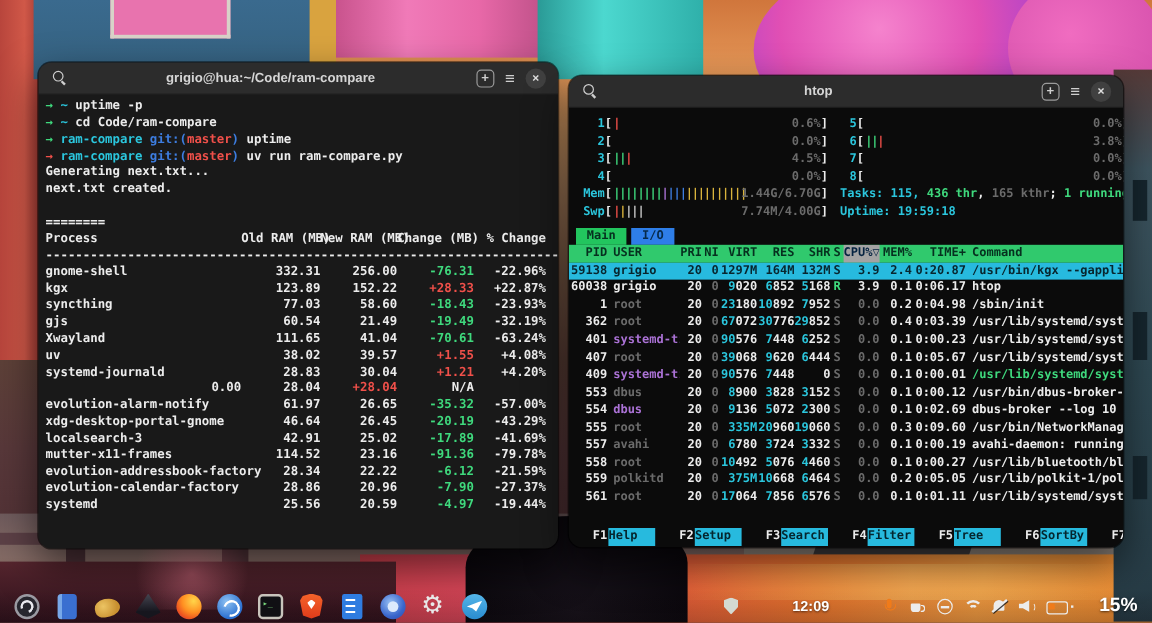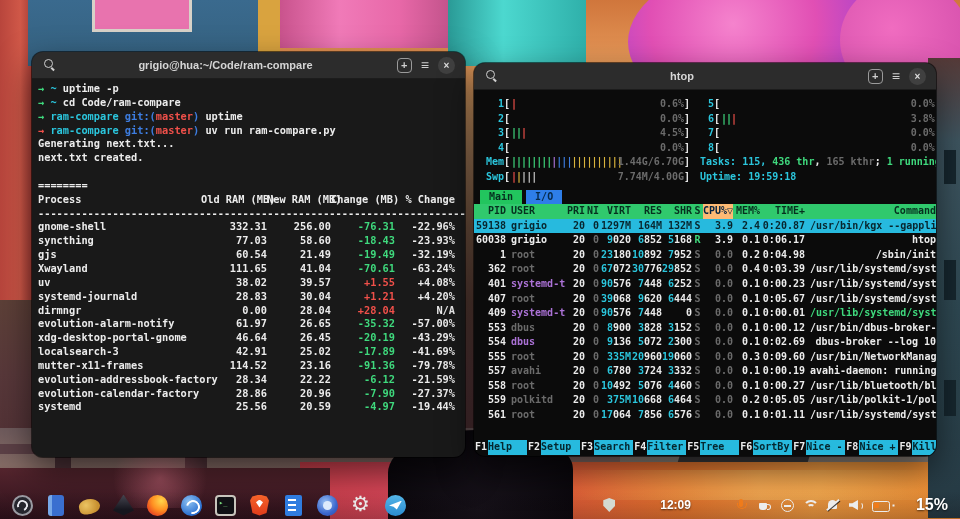--- a/index.html
+++ b/index.html
@@ -69,27 +69,27 @@
   .mbars { position:absolute; left:1px; top:0; white-space:pre; letter-spacing:-1px; }
   .mpct { position:absolute; right:0; top:0; color:#6b6b6b;text-align:right; }
   .brk { color:#ececec; }
   .il { height:14.55px; white-space:pre; }
   .tabs { display:flex; gap:4px; padding-left:6px; margin-top:6px; height:14px; }
   .tab { padding:0 9px; font-size:10px; line-height:14px; }
   .tab.active { background:#22c55e; color:#06301f; }
   .tab.inactive { background:#2e7ee8; color:#062a4a; }
   .prow { display:grid; grid-template-columns:32px 60px 19px 14px 32px 31px 30px 11px 30px 27px 45px 1fr; height:14.55px; line-height:14.55px; white-space:pre; overflow:hidden; }
   .prow > span { overflow:hidden; }
-  .ca { text-align:right; } .cs { text-align:center; } .cmd { padding-left:5px;text-align:right; } .cu { padding-left:5px; }
+  .ca { text-align:right; } .cs { text-align:center; } .cmd { padding-left:5px; } .cu { padding-left:5px; }
   #phead { background:#30c96d; color:#06301f; }
-  #phead .sorted { background:#fdba74; color:#052341; }
+  #phead .sorted { background:#a3a3a3; color:#052341; }
   .sel { background:#27bade; }
   .sel span { color:#08262e !important; }
   .fbar { display:flex; height:14.55px; margin-top:auto; overflow:hidden; }
-  .fk { color:#ececec; padding:0 1px; }
+  .fk { color:#ececec; padding:0 1px;margin-left:19px; }
   .fl { background:#27bade; color:#05262e; min-width:39px; white-space:pre; }
 
   
   #dock { position:absolute; left:0; right:0; bottom:0; height:28px; display:flex; align-items:center; padding:0 12px; background:linear-gradient(180deg,rgba(0,0,0,0),rgba(10,5,8,.22)); }
   #apps { display:flex; align-items:center; gap:13px; }
   .app { width:21px; height:21px; position:relative; flex:0 0 auto; }
   #tray { margin-left:auto; display:flex; align-items:center; gap:25px; }
   #clock { color:#fff; font-weight:bold; font-size:12px; margin:0 18px 0 16px; text-shadow:0 1px 2px rgba(0,0,0,.6); }
   #battery-label { color:#fff; font-weight:bold; font-size:16px; margin-left:0; text-shadow:0 1px 2px rgba(0,0,0,.6); }
 
@@ -180,26 +180,27 @@
         <div class="tl"><span class="c-green">→</span><span class="c-cyan"> ~</span><span class="c-white"> cd Code/ram-compare</span></div>
         <div class="tl"><span class="c-green">→</span><span class="c-white"> </span><span class="c-cyan">ram-compare</span><span class="c-white"> </span><span class="c-blue">git:(</span><span class="c-red">master</span><span class="c-blue">)</span><span class="c-white"> uptime</span></div>
         <div class="tl"><span class="c-red">→</span><span class="c-white"> </span><span class="c-cyan">ram-compare</span><span class="c-white"> </span><span class="c-blue">git:(</span><span class="c-red">master</span><span class="c-blue">)</span><span class="c-white"> uv run ram-compare.py</span></div>
         <div class="tl"><span class="c-white">Generating next.txt...</span></div>
         <div class="tl"><span class="c-white">next.txt created.</span></div>
         <div class="tl">&nbsp;</div>
         <div class="tl"><span class="c-white">========</span></div>
         <div class="rrow rhead"><span class="name">Process</span><span class="num">Old RAM (MB)</span><span class="num">New RAM (MB)</span><span class="num">Change (MB)</span><span class="num">% Change</span></div>
         <div class="tl">----------------------------------------------------------------------</div>
         <div class="rrow"><span class="name">gnome-shell</span><span class="num">332.31</span><span class="num">256.00</span><span class="num c-green">-76.31</span><span class="num">-22.96%</span></div>
+        <div class="rrow"><span class="name">kgx</span><span class="num">123.89</span><span class="num">152.22</span><span class="num c-red">+28.33</span><span class="num">+22.87%</span></div>
         <div class="rrow"><span class="name">syncthing</span><span class="num">77.03</span><span class="num">58.60</span><span class="num c-green">-18.43</span><span class="num">-23.93%</span></div>
         <div class="rrow"><span class="name">gjs</span><span class="num">60.54</span><span class="num">21.49</span><span class="num c-green">-19.49</span><span class="num">-32.19%</span></div>
         <div class="rrow"><span class="name">Xwayland</span><span class="num">111.65</span><span class="num">41.04</span><span class="num c-green">-70.61</span><span class="num">-63.24%</span></div>
         <div class="rrow"><span class="name">uv</span><span class="num">38.02</span><span class="num">39.57</span><span class="num c-red">+1.55</span><span class="num">+4.08%</span></div>
         <div class="rrow"><span class="name">systemd-journald</span><span class="num">28.83</span><span class="num">30.04</span><span class="num c-red">+1.21</span><span class="num">+4.20%</span></div>
-        <div class="rrow"><span class="name">dirmngr</span><span class="num">0.00</span><span class="num">28.04</span><span class="num c-red">+28.04</span><span class="num">N/A</span></div>
+        <div class="rrow"><span class="num">0.00</span><span class="num">28.04</span><span class="num c-red">+28.04</span><span class="num">N/A</span></div>
         <div class="rrow"><span class="name">evolution-alarm-notify</span><span class="num">61.97</span><span class="num">26.65</span><span class="num c-green">-35.32</span><span class="num">-57.00%</span></div>
         <div class="rrow"><span class="name">xdg-desktop-portal-gnome</span><span class="num">46.64</span><span class="num">26.45</span><span class="num c-green">-20.19</span><span class="num">-43.29%</span></div>
         <div class="rrow"><span class="name">localsearch-3</span><span class="num">42.91</span><span class="num">25.02</span><span class="num c-green">-17.89</span><span class="num">-41.69%</span></div>
         <div class="rrow"><span class="name">mutter-x11-frames</span><span class="num">114.52</span><span class="num">23.16</span><span class="num c-green">-91.36</span><span class="num">-79.78%</span></div>
         <div class="rrow"><span class="name">evolution-addressbook-factory</span><span class="num">28.34</span><span class="num">22.22</span><span class="num c-green">-6.12</span><span class="num">-21.59%</span></div>
         <div class="rrow"><span class="name">evolution-calendar-factory</span><span class="num">28.86</span><span class="num">20.96</span><span class="num c-green">-7.90</span><span class="num">-27.37%</span></div>
         <div class="rrow"><span class="name">systemd</span><span class="num">25.56</span><span class="num">20.59</span><span class="num c-green">-4.97</span><span class="num">-19.44%</span></div>
       </div>
   </div>
 

